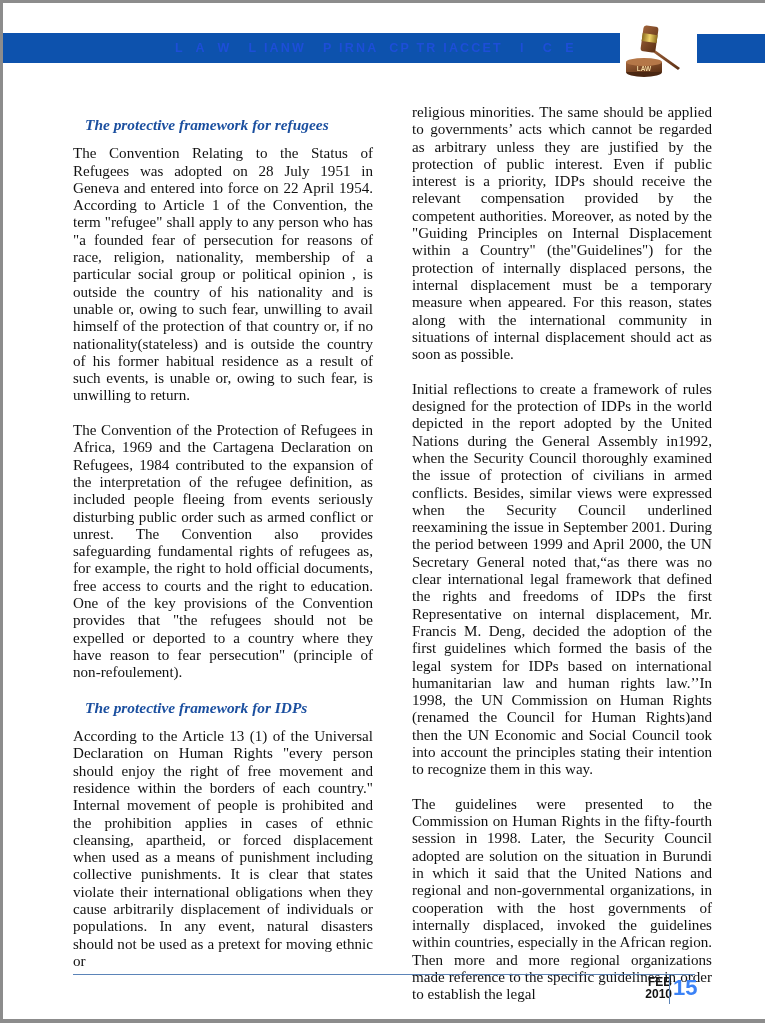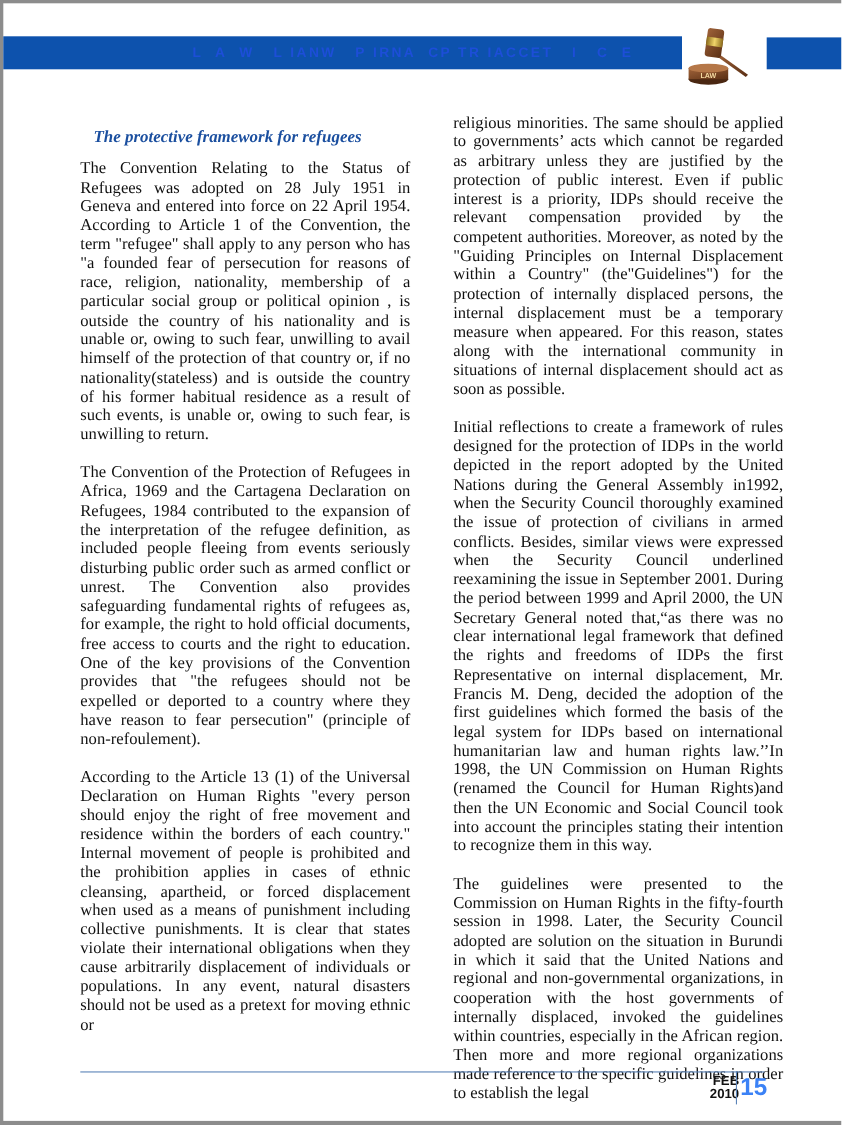--- a/index.html
+++ b/index.html
@@ -98,20 +98,21 @@
     <text x="22" y="49" font-family="Liberation Sans, sans-serif" font-size="6.5" font-weight="bold" fill="#f4d9a0" text-anchor="middle">LAW</text>
   </svg>
 </div>
 
 <div class="header-bar-right"></div>
 
 <div class="column col-left">
   <h3 class="section-heading">The protective framework for refugees</h3>
   <p>The Convention Relating to the Status of Refugees was adopted on 28 July 1951 in Geneva and entered into force on 22 April 1954. According to Article 1 of the Convention, the term "refugee" shall apply to any person who has "a founded fear of persecution for reasons of race, religion, nationality, membership of a particular social group or political opinion , is outside the country of his nationality and is unable or, owing to such fear, unwilling to avail himself of the protection of that country or, if no nationality(stateless) and is outside the country of his former habitual residence as a result of such events, is unable or, owing to such fear, is unwilling to return.</p>
   <p>The Convention of the Protection of Refugees in Africa, 1969 and the Cartagena Declaration on Refugees, 1984 contributed to the expansion of the interpretation of the refugee definition, as included people fleeing from events seriously disturbing public order such as armed conflict or unrest. The Convention also provides safeguarding fundamental rights of refugees as, for example, the right to hold official documents, free access to courts and the right to education. One of the key provisions of the Convention provides that "the refugees should not be expelled or deported to a country where they have reason to fear persecution" (principle of non-refoulement).</p>
+  <h3 class="section-heading">The protective framework for IDPs</h3>
   <p class="last">According to the Article 13 (1) of the Universal Declaration on Human Rights "every person should enjoy the right of free movement and residence within the borders of each country." Internal movement of people is prohibited and the prohibition applies in cases of ethnic cleansing, apartheid, or forced displacement when used as a means of punishment including collective punishments. It is clear that states violate their international obligations when they cause arbitrarily displacement of individuals or populations. In any event, natural disasters should not be used as a pretext for moving ethnic or</p>
 </div>
 
 <div class="column col-right">
   <p>religious minorities. The same should be applied to governments’ acts which cannot be regarded as arbitrary unless they are justified by the protection of public interest. Even if public interest is a priority, IDPs should receive the relevant compensation provided by the competent authorities. Moreover, as noted by the "Guiding Principles on Internal Displacement within a Country" (the"Guidelines") for the protection of internally displaced persons, the internal displacement must be a temporary measure when appeared. For this reason, states along with the international community in situations of internal displacement should act as soon as possible.</p>
   <p>Initial reflections to create a framework of rules designed for the protection of IDPs in the world depicted in the report adopted by the United Nations during the General Assembly in1992, when the Security Council thoroughly examined the issue of protection of civilians in armed conflicts. Besides, similar views were expressed when the Security Council underlined reexamining the issue in September 2001. During the period between 1999 and April 2000, the UN Secretary General noted that,“as there was no clear international legal framework that defined the rights and freedoms of IDPs the first Representative on internal displacement, Mr. Francis M. Deng, decided the adoption of the first guidelines which formed the basis of the legal system for IDPs based on international humanitarian law and human rights law.’’In 1998, the UN Commission on Human Rights (renamed the Council for Human Rights)and then the UN Economic and Social Council took into account the principles stating their intention to recognize them in this way.</p>
   <p class="last">The guidelines were presented to the Commission on Human Rights in the fifty-fourth session in 1998. Later, the Security Council adopted are solution on the situation in Burundi in which it said that the United Nations and regional and non-governmental organizations, in cooperation with the host governments of internally displaced, invoked the guidelines within countries, especially in the African region. Then more and more regional organizations made reference to the specific guidelines in order to establish the legal</p>
 </div>
 
 <div class="footer-rule"></div>

